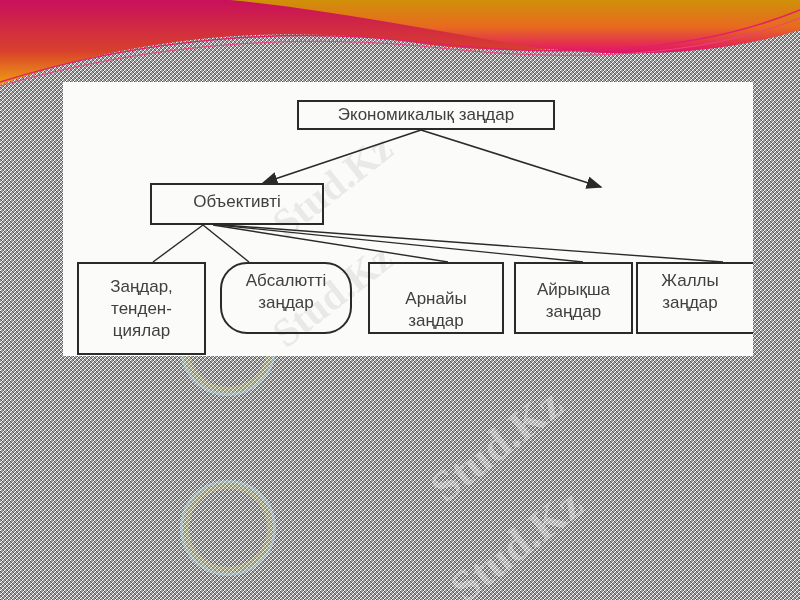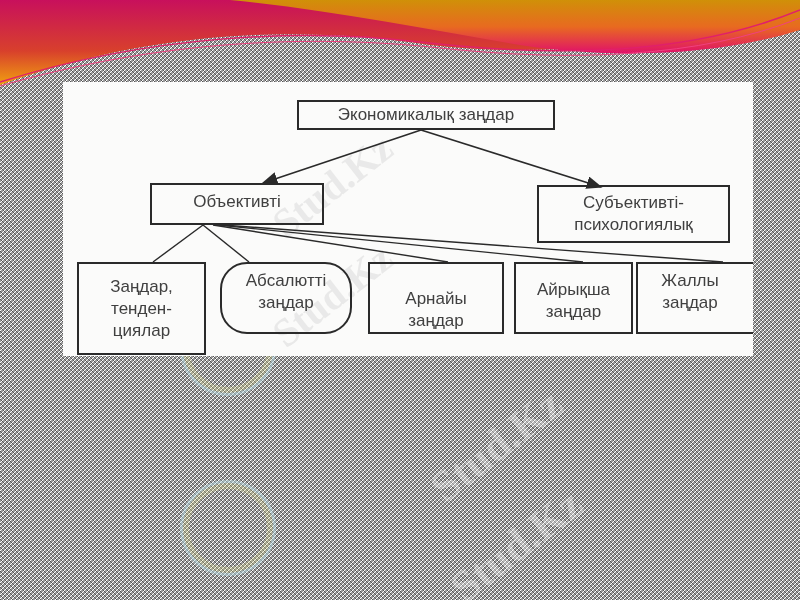--- a/index.html
+++ b/index.html
@@ -92,24 +92,20 @@
   </svg>
 
   <div class="box" style="left:234px;top:18px;width:258px;height:30px;">
     <span>Экономикалық заңдар</span>
   </div>
 
   <div class="box" style="left:87px;top:101px;width:174px;height:42px;align-items:flex-start;padding-top:6px;">
     <span>Объективті</span>
   </div>
 
-  <div class="box" style="left:474px;top:103px;width:193px;height:58px;flex-direction:column;">
-    <span>Субъективті-</span>
-    <span>психологиялық</span>
-  </div>
 
   <div class="box" style="left:14px;top:180px;width:129px;height:93px;flex-direction:column;">
     <span>Заңдар,</span>
     <span>тенден-</span>
     <span>циялар</span>
   </div>
 
   <div class="box" style="left:157px;top:180px;width:132px;height:72px;flex-direction:column;justify-content:flex-start;padding-top:6px;border-radius:27px;">
     <span>Абсалютті</span>
     <span>заңдар</span>

